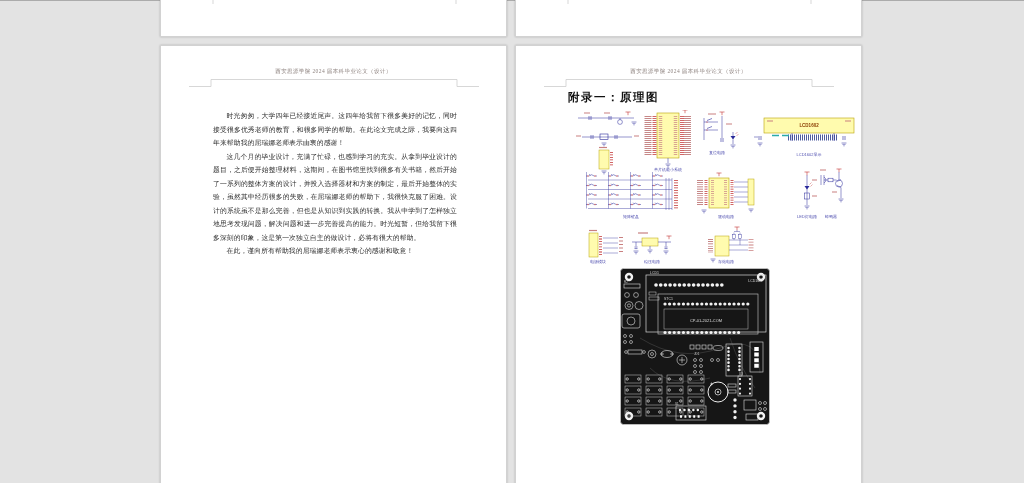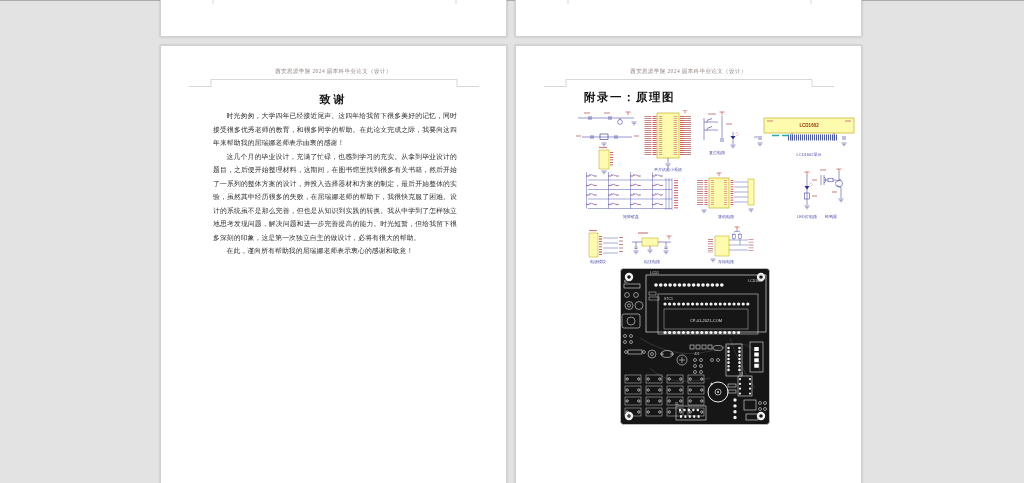--- a/index.html
+++ b/index.html
@@ -24,21 +24,21 @@
     white-space:nowrap;
   }
   .marks{position:absolute;left:0;top:30px;width:345px;height:14px;}
   .tickmarks{position:absolute;left:0;top:0;width:345px;height:6px;}
   .doc-title{
     position:absolute;left:0;top:46px;width:100%;margin:0;
     text-align:center;font-size:11px;font-weight:bold;color:#111;
     letter-spacing:3px;
   }
   .appendix-title{
-    position:absolute;left:68px;top:44px;margin:0;
+    position:absolute;left:52px;top:44px;margin:0;
     font-size:11.5px;font-weight:bold;color:#111;letter-spacing:1.5px;
     white-space:nowrap;
   }
   .body-text{
     position:absolute;left:52px;top:63px;width:244px;
     font-size:6.8px;line-height:13.55px;color:#2e2e2e;
     text-align:justify;letter-spacing:0.12px;
   }
   .body-text p{margin:0;text-indent:2em;}
   .schematic-svg{position:absolute;left:60px;top:64px;}
@@ -59,21 +59,20 @@
   <svg class="tickmarks">
     <path d="M52,0 V4 M295,0 V4" stroke="#cdcdcd" stroke-width="0.8" fill="none"></path>
   </svg>
 </div>
 
 <div class="page main page-left">
   <div class="page-header">西安思源学院 2024 届本科毕业论文（设计）</div>
   <svg class="marks" viewBox="0 0 345 14">
     <path d="M50,3.5 H296 M50,3.5 V10.5 M28,10.5 H50 M296,3.5 V10.5 M296,10.5 H318" stroke="#cdcdcd" stroke-width="0.8" fill="none"></path>
   </svg>
-  <h1 class="doc-title">致谢</h1>
   <div class="body-text">
     <p>时光匆匆，大学四年已经接近尾声。这四年给我留下很多美好的记忆，同时接受很多优秀老师的教育，和很多同学的帮助。在此论文完成之际，我要向这四年来帮助我的屈瑞娜老师表示由衷的感谢！</p>
     <p>这几个月的毕业设计，充满了忙碌，也感到学习的充实。从拿到毕业设计的题目，之后便开始整理材料，这期间，在图书馆里找到很多有关书籍，然后开始了一系列的整体方案的设计，并投入选择器材和方案的制定，最后开始整体的实验，虽然其中经历很多的失败，在屈瑞娜老师的帮助下，我很快克服了困难。设计的系统虽不是那么完善，但也是从知识到实践的转换。我从中学到了怎样独立地思考发现问题，解决问题和进一步完善提高的能力。时光短暂，但给我留下很多深刻的印象，这是第一次独立自主的做设计，必将有很大的帮助。</p>
     <p>在此，谨向所有帮助我的屈瑞娜老师表示衷心的感谢和敬意！</p>
   </div>
 </div>
 
 <div class="page main page-right">
   <div class="page-header">西安思源学院 2024 届本科毕业论文（设计）</div>
   <svg class="marks" viewBox="0 0 345 14">

